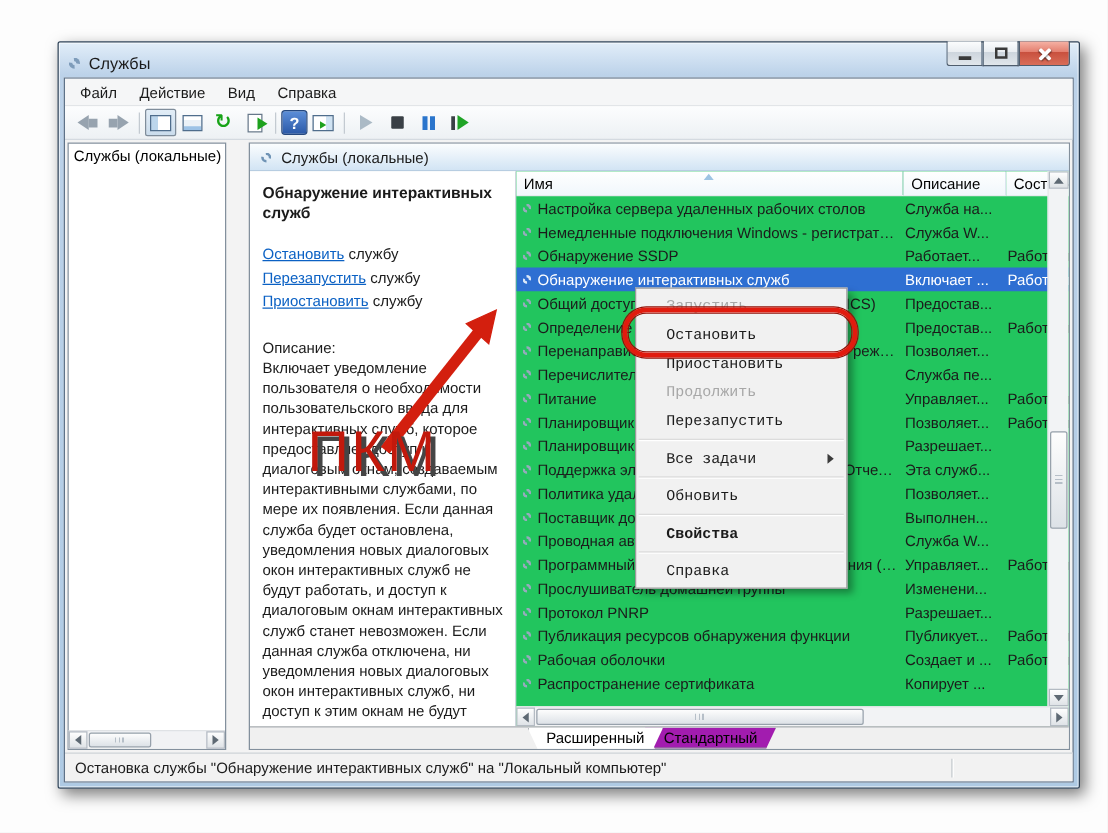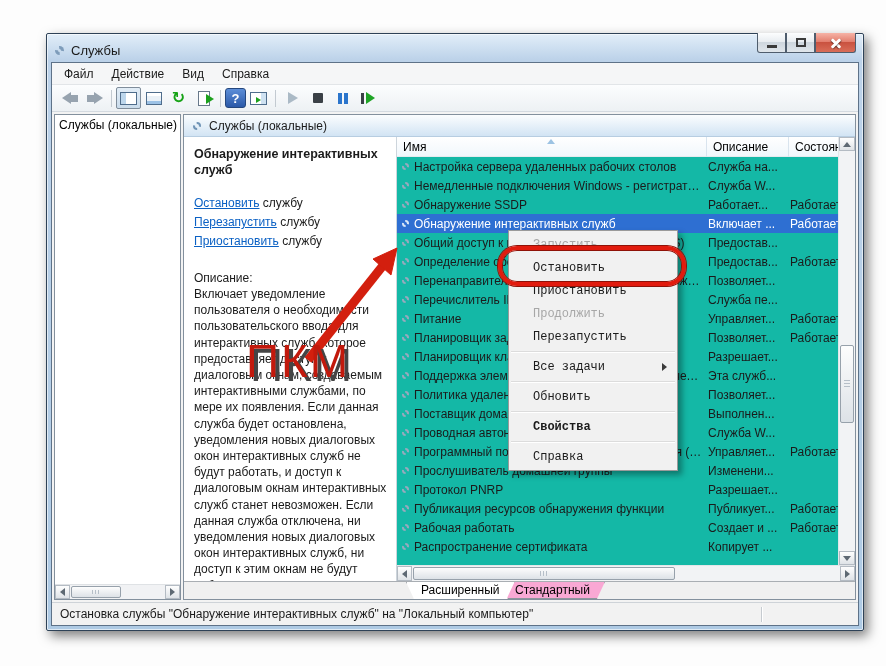--- a/index.html
+++ b/index.html
@@ -49,21 +49,21 @@
   .tbi.help{width:21px;height:20px;border:1px solid #24477e;border-radius:3px;background:linear-gradient(#5c8ed8,#2b59a8);}
   .tbi.help::before{content:"?";color:#fff;font-weight:bold;font-size:13px;}
   .tbi.action-pane::before{content:"";width:15px;height:11px;border:1px solid #4f6d8c;background:linear-gradient(90deg,#fff 0 10px,#cfe2f2 10px);}
   .tbi.action-pane::after{content:"";position:absolute;left:10px;top:10px;border:3px solid transparent;border-left:5px solid #1da11d;border-right:none;}
   .tbi.start-service::before{content:"";border:6px solid transparent;border-left:10px solid #abbac6;border-right:none;}
   .tbi.stop-service::before{content:"";width:10px;height:10px;background:#3a4046;border-radius:1px;}
   .tbi.pause-service::before{content:"";width:4px;height:11px;background:#2b75cc;box-shadow:6px 0 0 #2b75cc;margin-right:6px;}
   .tbi.resume-service::before{content:"";width:3px;height:11px;background:#3a4046;margin-right:2px;}
   .tbi.resume-service::after{content:"";border:6px solid transparent;border-left:9px solid #1fa426;border-right:none;}
 
-  .main{flex:1;display:flex;min-height:0;padding:2px;gap:2px;}
+  .main{flex:1;display:flex;min-height:0;padding:2px;gap:18px;}
   .tree-panel{width:127px;background:#fff;border:1px solid #83909d;position:relative;font-size:12px;flex:none;}
   .tree-item{padding:3px 2px 3px 4px;white-space:nowrap;overflow:hidden;}
   .hscroll{position:absolute;left:0;right:0;bottom:0;height:15px;background:#f1f2f4;border-top:1px solid #dfe2e5;}
   .sbtn{position:absolute;top:0;width:15px;height:14px;background:linear-gradient(#fefefe,#dfe3e7);border:1px solid #b4bbc3;display:flex;align-items:center;justify-content:center;}
   .sbtn.left{left:0;} .sbtn.right{right:0;}
   .tri-l{border:4px solid transparent;border-right:5px solid #5e6973;border-left:none;}
   .tri-r{border:4px solid transparent;border-left:5px solid #5e6973;border-right:none;}
   .tri-u{border:4px solid transparent;border-bottom:5px solid #5e6973;border-top:none;}
   .tri-d{border:4px solid transparent;border-top:5px solid #5e6973;border-bottom:none;}
   .thumb{position:absolute;background:linear-gradient(#fdfdfd,#dde2e7);border:1px solid #97a1ab;border-radius:2px;}
@@ -76,21 +76,21 @@
   .right-area{flex:1;display:flex;flex-direction:column;border:1px solid #83909d;background:#f0f0f0;min-width:0;}
   .band{height:22px;background:linear-gradient(#fbfdfe,#d2e4f4);border-bottom:1px solid #b7cde1;display:flex;align-items:center;padding-left:9px;gap:8px;font-size:12px;color:#1b1b1b;flex:none;}
   .panes{flex:1;display:flex;min-height:0;}
   .task-pane{width:213px;flex:none;background:#fff;border-right:1px solid #cdd5dc;padding:9px 9px 0 10px;font-size:12px;color:#1b1b1b;overflow:hidden;}
   .service-title{font-weight:bold;font-size:12.5px;line-height:16px;margin-bottom:17px;}
   .link-line{margin-bottom:3px;line-height:16px;}
   .action-link{color:#0b61c4;text-decoration:underline;cursor:pointer;}
   .desc-label{margin-top:21px;line-height:16px;}
   .desc-text{line-height:16.2px;}
 
-  .list-pane{flex:1;background:#14b8a6;position:relative;min-width:0;overflow:hidden;}
+  .list-pane{flex:1;background:#22c55e;position:relative;min-width:0;overflow:hidden;}
   .list-header{display:flex;height:20px;font-size:12px;}
   .hcell{height:20px;display:flex;align-items:center;padding-left:6px;border-right:1px solid #d9e4ee;border-bottom:1px solid #e7ebef;
     background:linear-gradient(#fff,#f1f7fc);position:relative;overflow:hidden;white-space:nowrap;}
   .col0{flex:0 0 310px;} .col1{flex:0 0 82px;} .col2{flex:1 0 90px;}
   .sort-up{position:absolute;left:150px;top:2px;border:4px solid transparent;border-bottom:5px solid #9dc3e3;border-top:none;width:0;height:0;}
   .rows{position:absolute;top:20px;left:0;right:0;bottom:16px;overflow:hidden;}
   .row{display:flex;height:19px;align-items:center;font-size:12px;color:#1b1b1b;}
   .row .gear{margin:0 5px;flex:none;}
   .cell-name{flex:0 0 288px;white-space:nowrap;overflow:hidden;text-overflow:ellipsis;}
   .cell-desc{flex:0 0 82px;padding-left:6px;white-space:nowrap;overflow:hidden;}
@@ -98,21 +98,21 @@
   .row.selected{background:#2e6fd2;color:#fff;}
   .vscroll{position:absolute;top:0;right:0;bottom:16px;width:17px;background:#f2f3f5;border-left:1px solid #e3e6e9;}
   .vscroll .sbtn{width:16px;left:0;}
   .vscroll .sbtn.up{top:0;} .vscroll .sbtn.down{top:auto;bottom:0;}
   .v-thumb{left:1px;width:14px;top:208px;height:78px;}
   .list-hscroll{position:absolute;left:0;right:0;bottom:0;height:16px;background:#f2f3f5;border-top:1px solid #e3e6e9;}
   .list-hscroll .sbtn{height:15px;}
   .lh-thumb{top:1px;left:16px;width:262px;height:13px;}
 
   .tabs-strip{height:18px;background:#f0f0f0;border-top:1px solid #a9aeb3;position:relative;flex:none;}
-  .tab{position:absolute;top:0;height:17px;padding:1px 15px 0;font-size:12px;background:#f9a8d4;
+  .tab{position:absolute;top:0;height:17px;padding:1px 15px 0;font-size:12px;background:#a21caf;
     clip-path:polygon(0 0,100% 0,calc(100% - 8px) 100%,8px 100%);
     box-shadow:inset 1px 0 0 #8e959c,inset -1px 0 0 #8e959c,inset 0 -1px 0 #8e959c;}
   .tab.active{background:#fff;z-index:2;box-shadow:inset 1px 0 0 #8e959c,inset -1px 0 0 #8e959c,inset 0 -1px 0 #fff;}
   .tab.t0{left:222px;} .tab.t1{left:316px;}
 
   .statusbar{height:23px;background:#f2f2f2;border-top:1px solid #ced3d8;display:flex;align-items:center;padding-left:8px;font-size:12px;color:#1b1b1b;position:relative;flex:none;}
   .sb-div{position:absolute;right:96px;top:4px;bottom:3px;width:1px;background:#c6cbd0;box-shadow:1px 0 0 #fff;}
 
   
   .context-menu{position:absolute;left:508px;top:230px;width:170px;background:#f1f1f1;border:1px solid #9a9a9a;
@@ -318,21 +318,21 @@
                   <span class="cell-status"></span>
                 </div>
                 <div class="row">
                   <span class="gear sm"></span>
                   <span class="cell-name">Публикация ресурсов обнаружения функции</span>
                   <span class="cell-desc">Публикует...</span>
                   <span class="cell-status">Работает</span>
                 </div>
                 <div class="row">
                   <span class="gear sm"></span>
-                  <span class="cell-name">Рабочая работать</span>
+                  <span class="cell-name">Рабочая оболочки</span>
                   <span class="cell-desc">Создает и ...</span>
                   <span class="cell-status">Работает</span>
                 </div>
                 <div class="row">
                   <span class="gear sm"></span>
                   <span class="cell-name">Распространение сертификата</span>
                   <span class="cell-desc">Копирует ...</span>
                   <span class="cell-status"></span>
                 </div>
               </div>

